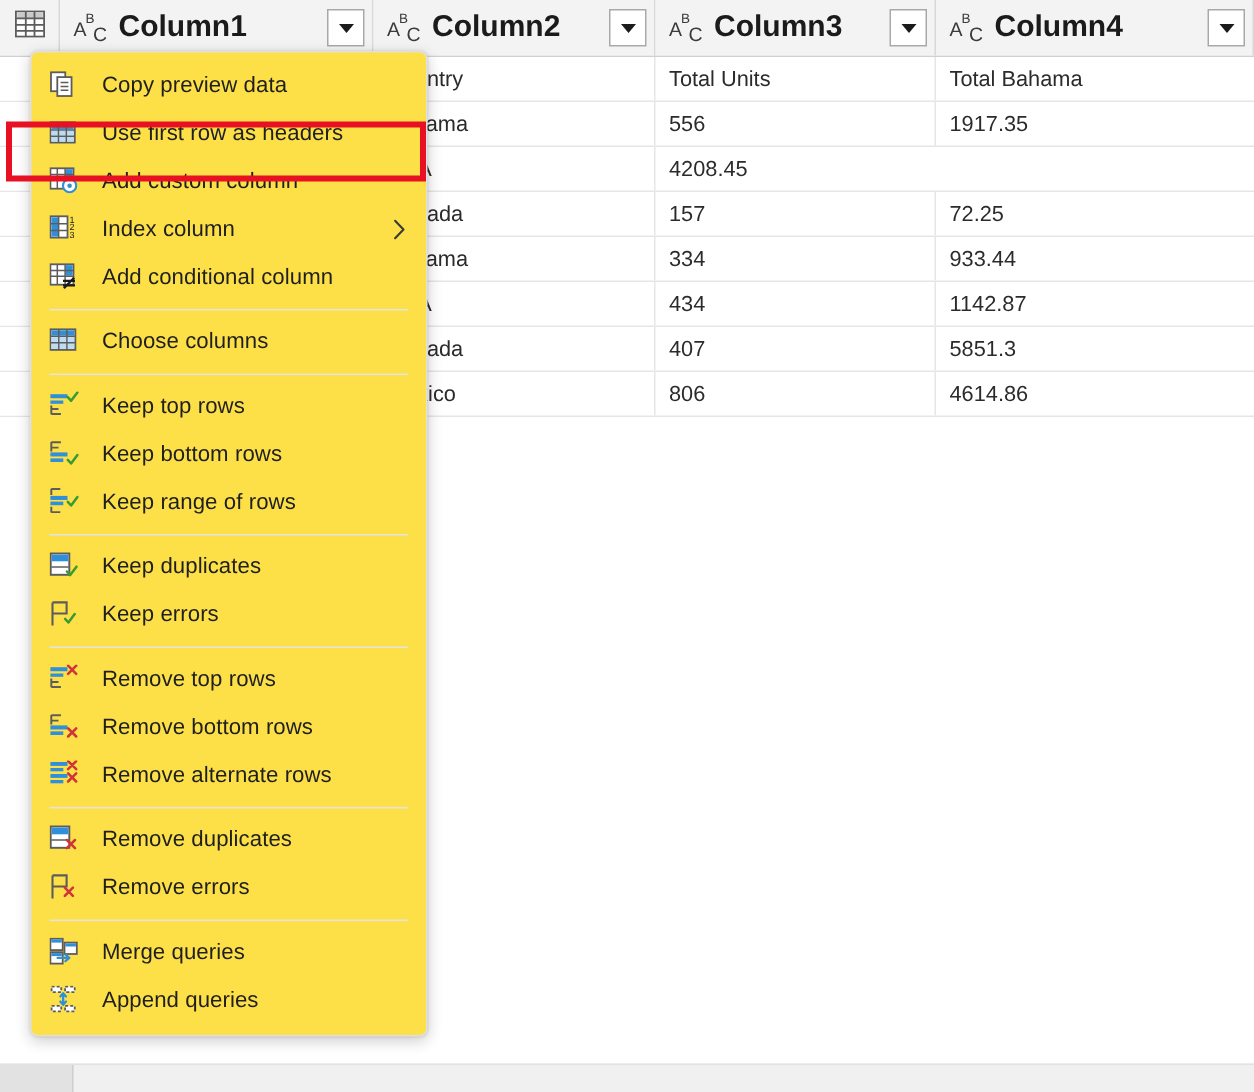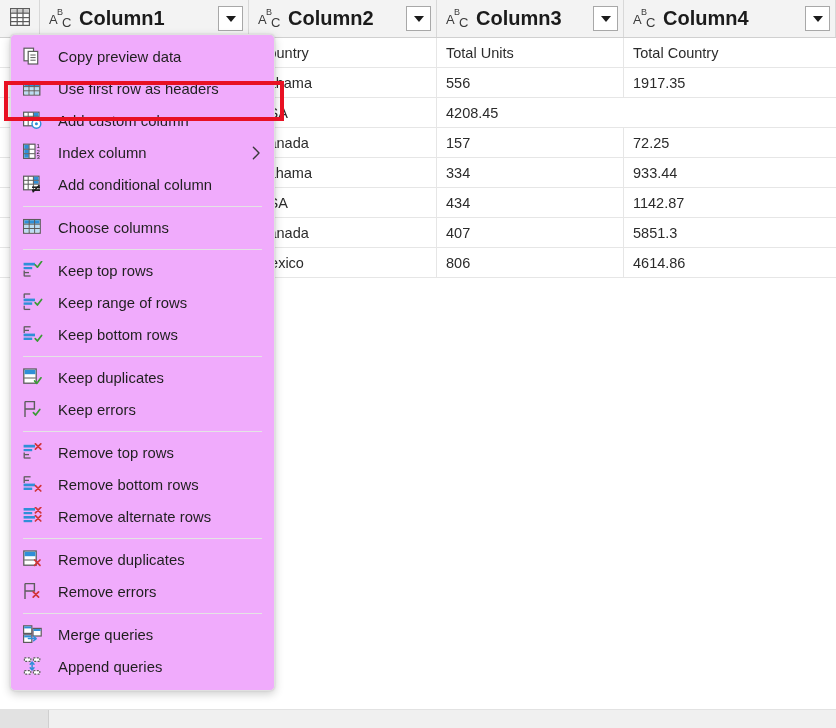--- a/index.html
+++ b/index.html
@@ -164,24 +164,24 @@
     width: 49px;
     height: 19px;
     background: #e2e2e2;
     border-right: 1px solid #cfcfcf;
     box-sizing: border-box;
   }
 
   
   .context-menu {
     position: absolute;
-    left: 10px;
+    left: 20px;
     top: 34px;
     width: 265px;
-    background: #f0abfc;
+    background: #fde047;
     border: 1px solid #e0e0e0;
     border-radius: 5px;
     box-shadow: 0 3px 10px rgba(0,0,0,0.20), 0 0 2px rgba(0,0,0,0.12);
     padding: 6px 0 7px 0;
     box-sizing: border-box;
   }
 
   .menu-item {
     height: 32px;
     display: flex;
@@ -310,21 +310,21 @@
         </span>
       </div>
     </div>
 
     <div class="grid-body" id="grid-body">
         <div class="grid-row">
           <div class="rowhdr-cell"></div>
           <div class="cell c1"></div>
           <div class="cell c2">Country</div>
           <div class="cell c3">Total Units</div>
-          <div class="cell c4">Total Country</div>
+          <div class="cell c4">Total Bahama</div>
         </div>
         <div class="grid-row">
           <div class="rowhdr-cell"></div>
           <div class="cell c1"></div>
           <div class="cell c2">Bahama</div>
           <div class="cell c3">556</div>
           <div class="cell c4">1917.35</div>
         </div>
         <div class="grid-row">
           <div class="rowhdr-cell"></div>
@@ -489,44 +489,44 @@
             <line x1="1.2" y1="15" x2="7.6" y2="15" stroke="#5c5c5c" stroke-width="1.3"></line>
             <line x1="1.2" y1="11.6" x2="6" y2="11.6" stroke="#5c5c5c" stroke-width="1.3"></line>
             <path d="M12.2 3.8000000000000003 l2.2 2.4 l4.2 -5.6" fill="none" stroke="#3a9b35" stroke-width="1.7" stroke-linecap="round" stroke-linejoin="round"></path>
           </svg>
         </span>
         <span class="menu-label">Keep top rows</span>
       </div>
       <div class="menu-item">
         <span class="menu-icon">
           <svg width="21" height="19" viewBox="0 0 21 19">
+            <line x1="1.2" y1="1.6" x2="1.2" y2="8" stroke="#5c5c5c" stroke-width="1.3"></line>
+            <line x1="1.2" y1="1.8" x2="7.6" y2="1.8" stroke="#5c5c5c" stroke-width="1.3"></line>
+            <line x1="1.2" y1="5.4" x2="6" y2="5.4" stroke="#5c5c5c" stroke-width="1.3"></line>
+            <rect x="0.6" y="8.6" width="11.4" height="2.7" fill="#2f8fd8"></rect>
+            <rect x="0.6" y="12.6" width="8.6" height="2.4" fill="#2f8fd8"></rect>
+            <path d="M12.2 13.600000000000001 l2.2 2.4 l4.2 -5.6" fill="none" stroke="#3a9b35" stroke-width="1.7" stroke-linecap="round" stroke-linejoin="round"></path>
+          </svg>
+        </span>
+        <span class="menu-label">Keep bottom rows</span>
+      </div>
+      <div class="menu-item">
+        <span class="menu-icon">
+          <svg width="21" height="19" viewBox="0 0 21 19">
             <line x1="1.2" y1="0.8" x2="1.2" y2="5" stroke="#5c5c5c" stroke-width="1.3"></line>
             <line x1="1.2" y1="1" x2="7.2" y2="1" stroke="#5c5c5c" stroke-width="1.3"></line>
             <rect x="0.6" y="5.6" width="11.4" height="2.7" fill="#2f8fd8"></rect>
             <rect x="0.6" y="9.4" width="8.6" height="2.4" fill="#2f8fd8"></rect>
             <line x1="1.2" y1="12.8" x2="1.2" y2="16.6" stroke="#5c5c5c" stroke-width="1.3"></line>
             <line x1="1.2" y1="16.4" x2="7.2" y2="16.4" stroke="#5c5c5c" stroke-width="1.3"></line>
             <path d="M12.2 9.600000000000001 l2.2 2.4 l4.2 -5.6" fill="none" stroke="#3a9b35" stroke-width="1.7" stroke-linecap="round" stroke-linejoin="round"></path>
           </svg>
         </span>
         <span class="menu-label">Keep range of rows</span>
       </div>
-      <div class="menu-item">
-        <span class="menu-icon">
-          <svg width="21" height="19" viewBox="0 0 21 19">
-            <line x1="1.2" y1="1.6" x2="1.2" y2="8" stroke="#5c5c5c" stroke-width="1.3"></line>
-            <line x1="1.2" y1="1.8" x2="7.6" y2="1.8" stroke="#5c5c5c" stroke-width="1.3"></line>
-            <line x1="1.2" y1="5.4" x2="6" y2="5.4" stroke="#5c5c5c" stroke-width="1.3"></line>
-            <rect x="0.6" y="8.6" width="11.4" height="2.7" fill="#2f8fd8"></rect>
-            <rect x="0.6" y="12.6" width="8.6" height="2.4" fill="#2f8fd8"></rect>
-            <path d="M12.2 13.600000000000001 l2.2 2.4 l4.2 -5.6" fill="none" stroke="#3a9b35" stroke-width="1.7" stroke-linecap="round" stroke-linejoin="round"></path>
-          </svg>
-        </span>
-        <span class="menu-label">Keep bottom rows</span>
-      </div>
       <div class="menu-sep"></div>
       <div class="menu-item">
         <span class="menu-icon">
           <svg width="21" height="19" viewBox="0 0 21 19">
             <rect x="0.8" y="1" width="12.4" height="14.2" fill="#ffffff" stroke="#5c5c5c" stroke-width="1.3"></rect>
             <rect x="1.6" y="1.8" width="10.8" height="4.4" fill="#2f8fd8"></rect>
             <line x1="1.2" y1="10" x2="12.8" y2="10" stroke="#5c5c5c" stroke-width="1"></line>
             <path d="M11.6 13 l2.2 2.4 l4.2 -5.6" fill="none" stroke="#3a9b35" stroke-width="1.7" stroke-linecap="round" stroke-linejoin="round"></path>
           </svg>
         </span>

